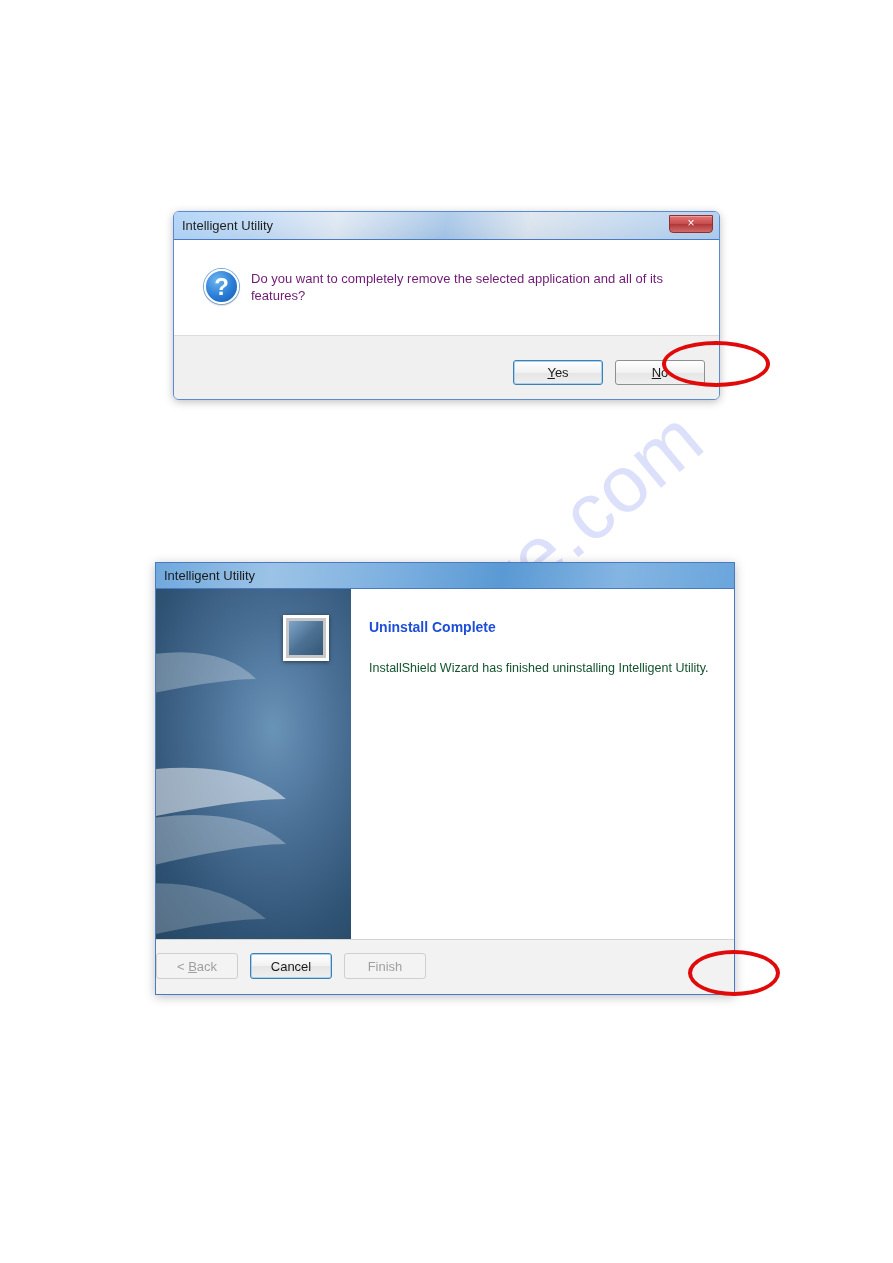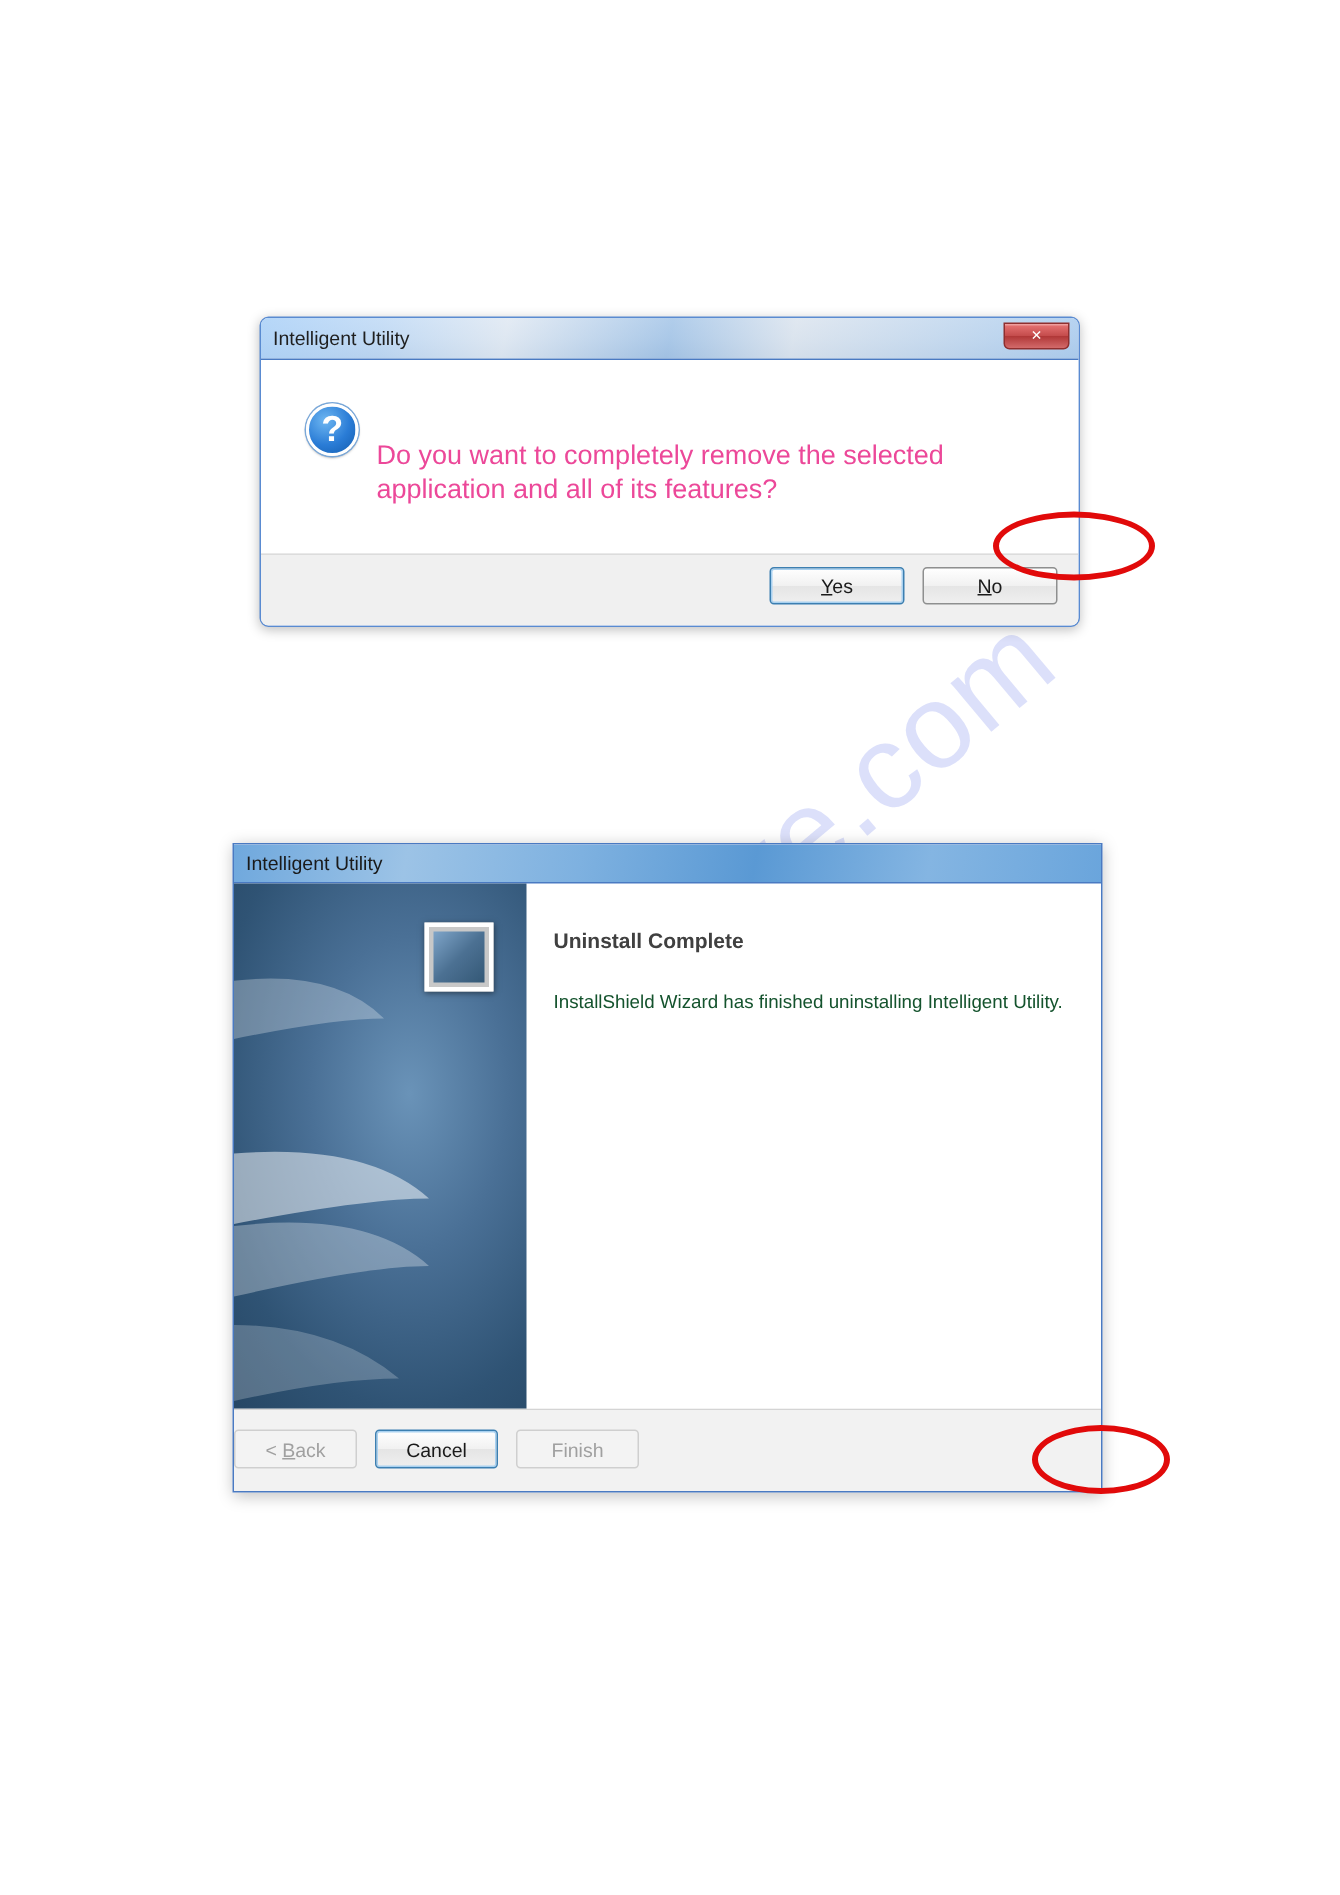--- a/index.html
+++ b/index.html
@@ -90,30 +90,29 @@
     border: 2px solid #fff;
     box-shadow: 0 0 0 1px #7aa8d9, 0 1px 2px rgba(0,0,0,0.4);
     color: #fff;
     font-weight: bold;
     font-size: 24px;
     text-align: center;
     line-height: 31px;
     flex: 0 0 auto;
   }
   .dlg1-text {
-    font-size: 18px;
-    color: #ec4899;
+    font-size: 13px;
+    color: #701a75;
     line-height: 1.3;
     padding-top: 2px;
-    margin-top: 21px;
   }
   .dlg1-footer {
     background: #f0f0f0;
     border-top: 1px solid #dcdcdc;
-    padding: 8px 14px 14px 0;
+    padding: 24px 14px 14px 0;
     display: flex;
     justify-content: flex-end;
     gap: 12px;
   }
   .win-btn {
     min-width: 90px;
     height: 25px;
     font-size: 13px;
     color: #1a1a1a;
     background: linear-gradient(to bottom, #ffffff 0%, #f1f1f1 50%, #e5e5e5 51%, #efefef 100%);
@@ -189,21 +188,21 @@
   }
   .dlg2-side svg { position: absolute; inset: 0; }
   .dlg2-main {
     flex: 1;
     padding: 30px 18px 18px 18px;
     background: #fff;
   }
   .dlg2-heading {
     font-size: 14px;
     font-weight: bold;
-    color: #404040;
+    color: #1d4ed8;
     margin-bottom: 26px;
   }
   .dlg2-body-text {
     font-size: 12.5px;
     color: #14532d;
   }
   .dlg2-footer {
     border-top: 1px solid #d4d4d4;
     background: #f2f2f2;
     padding: 13px 14px 15px 0;

